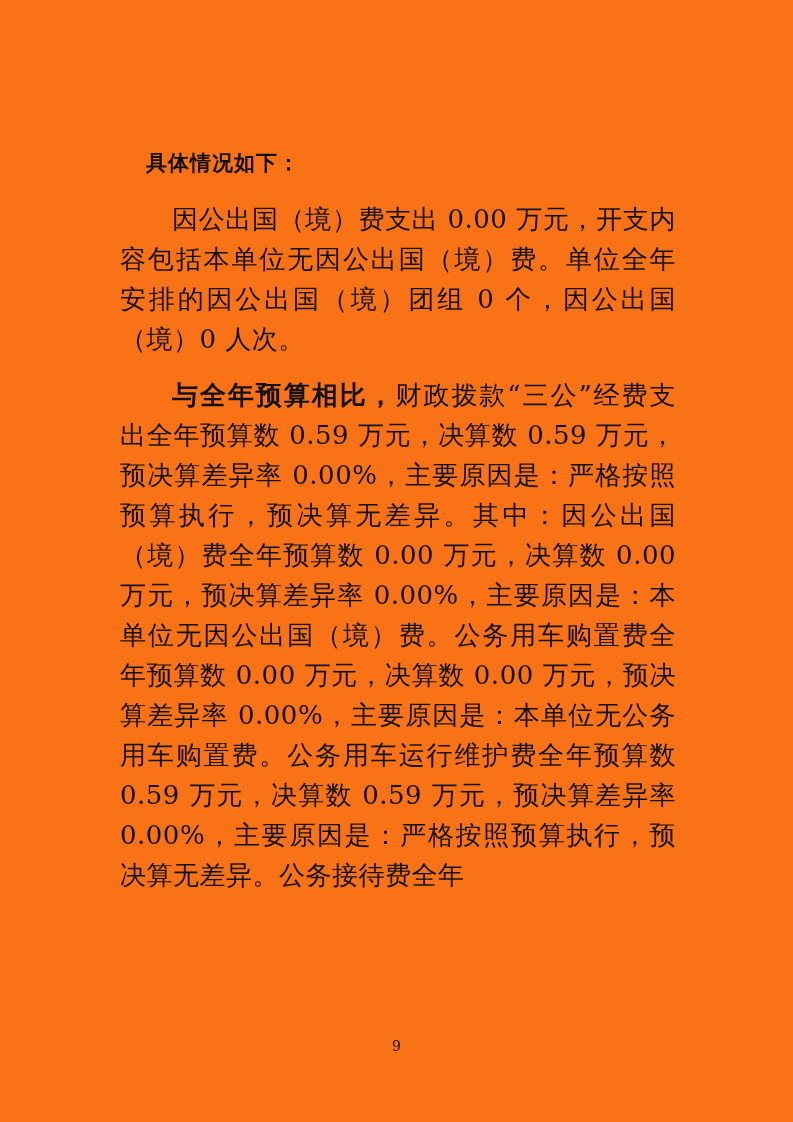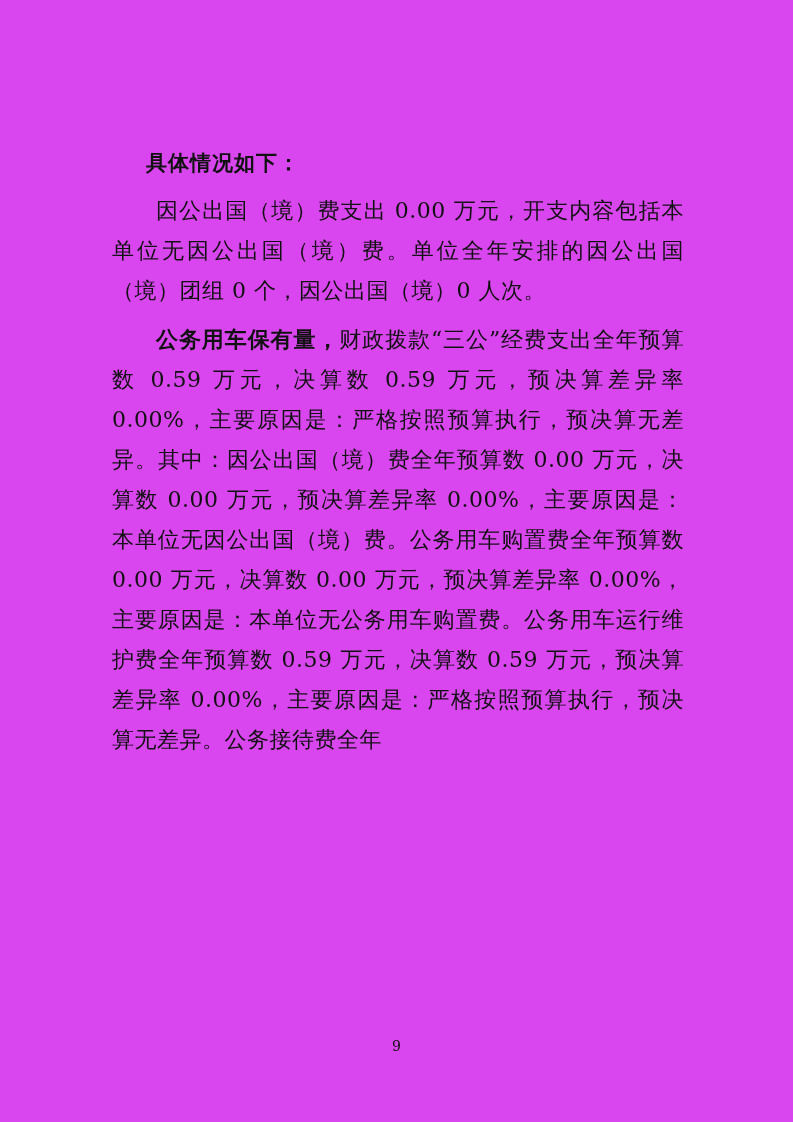--- a/index.html
+++ b/index.html
@@ -5,42 +5,42 @@
   html, body {
     margin: 0;
     padding: 0;
     background: #e8e8e8;
   }
   .page {
     position: relative;
     width: 793px;
     height: 1122px;
     margin: 0 auto;
-    background: #d946ef;
+    background: #f97316;
     overflow: hidden;
     font-family: "DejaVu Serif", "Liberation Serif", serif;
     color: #111111;
   }
   .content {
     position: absolute;
     left: 104px;
     top: 143px;
     width: 588px;
   }
   .heading {
     margin: 0;
     font-size: 21px;
     line-height: 40px;
     font-weight: bold;
     text-indent: 2em;
     letter-spacing: 1px;
   }
   .para {
-    margin: 8px;
-    font-size: 22px;
+    margin: 16px;
+    font-size: 26px;
     line-height: 40px;
     text-align: justify;
     text-indent: 2em;
     letter-spacing: 0.5px;
   }
   .para .lead {
     font-weight: bold;
   }
   .page-number {
     position: absolute;
@@ -57,17 +57,17 @@
 <body>
 
 <div class="page">
   <div class="content">
     <h3 class="heading">具体情况如下：</h3>
 
     <p class="para"><span>因公出国（境）费支出 0.00 万元，开支内容包括本单位无因公出国（境）费。单位全年安排的因公出国（境）团组 0 个，因公出国（境）0 人次。</span></p>
 
 
 
-    <p class="para"><span class="lead">公务用车保有量，</span><span>财政拨款“三公”经费支出全年预算数 0.59 万元，决算数 0.59 万元，预决算差异率 0.00%，主要原因是：严格按照预算执行，预决算无差异。其中：因公出国（境）费全年预算数 0.00 万元，决算数 0.00 万元，预决算差异率 0.00%，主要原因是：本单位无因公出国（境）费。公务用车购置费全年预算数 0.00 万元，决算数 0.00 万元，预决算差异率 0.00%，主要原因是：本单位无公务用车购置费。公务用车运行维护费全年预算数 0.59 万元，决算数 0.59 万元，预决算差异率 0.00%，主要原因是：严格按照预算执行，预决算无差异。公务接待费全年</span></p>
+    <p class="para"><span class="lead">与全年预算相比，</span><span>财政拨款“三公”经费支出全年预算数 0.59 万元，决算数 0.59 万元，预决算差异率 0.00%，主要原因是：严格按照预算执行，预决算无差异。其中：因公出国（境）费全年预算数 0.00 万元，决算数 0.00 万元，预决算差异率 0.00%，主要原因是：本单位无因公出国（境）费。公务用车购置费全年预算数 0.00 万元，决算数 0.00 万元，预决算差异率 0.00%，主要原因是：本单位无公务用车购置费。公务用车运行维护费全年预算数 0.59 万元，决算数 0.59 万元，预决算差异率 0.00%，主要原因是：严格按照预算执行，预决算无差异。公务接待费全年</span></p>
   </div>
 
   <div class="page-number">9</div>
 </div>
 
 </body></html>

